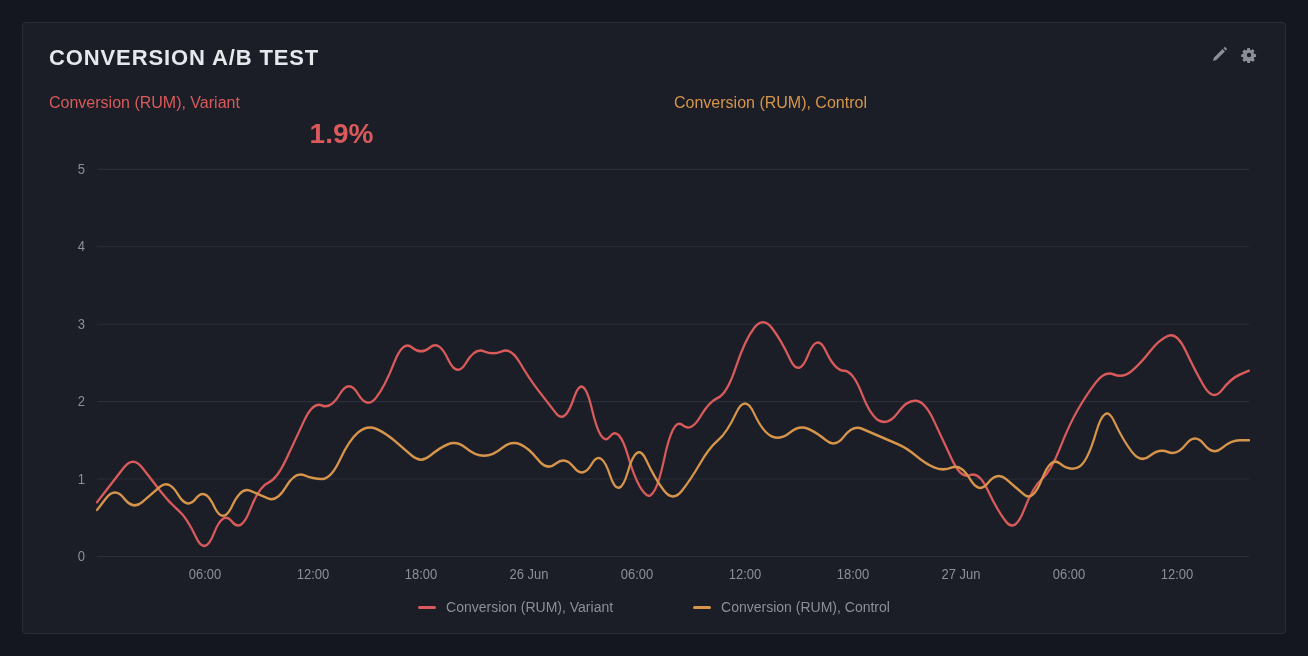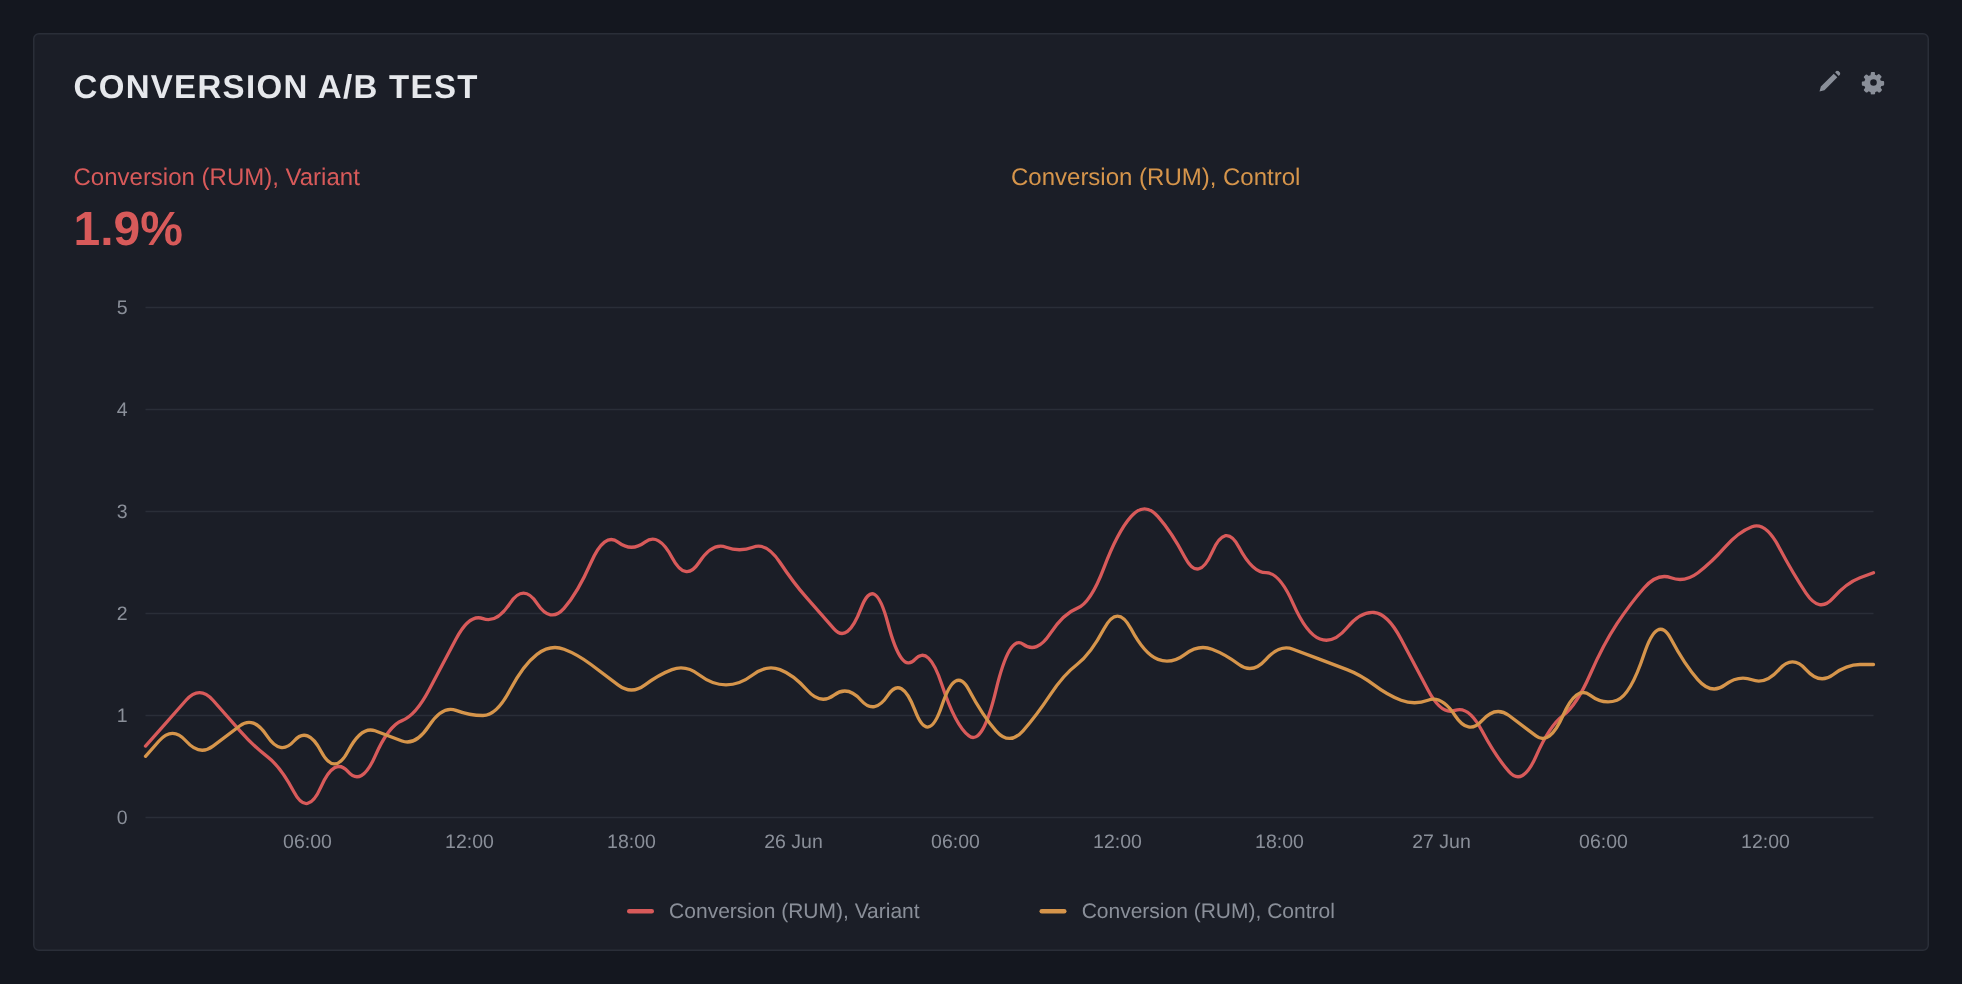--- a/index.html
+++ b/index.html
@@ -14,21 +14,20 @@
   .panel {
     background: #1b1e27;
     border: 1px solid #2a2e38;
     border-radius: 4px;
     width: 100%;
     height: 100%;
     padding: 22px 26px 18px 26px;
     position: relative;
     display: flex;
     flex-direction: column;
-    gap: 16px;
   }
   .panel-header {
     display: flex;
     align-items: flex-start;
     justify-content: space-between;
   }
   .panel-title {
     font-size: 22px;
     font-weight: 800;
     letter-spacing: 0.04em;
@@ -41,21 +40,21 @@
     cursor: pointer; color: #8a8f99;
   }
 
   .kpis {
     display: flex;
     gap: 40px;
     margin-top: 22px;
   }
   .kpi { width: 50%; }
   .kpi-label { font-size: 16px; line-height: 1.2; }
-  .kpi-value { font-size: 32px; font-weight: 800; line-height: 1.15; margin-top: 6px; }
+  .kpi-value { font-size: 28px; font-weight: 800; line-height: 1.15; margin-top: 6px; text-align: center; }
   .variant { color: #d85a5a; }
   .control { color: #d6954b; }
 
   .chart-wrap {
     flex: 1 1 auto;
     margin-top: 8px;
     min-height: 0;
     position: relative;
   }
   svg { display: block; }

